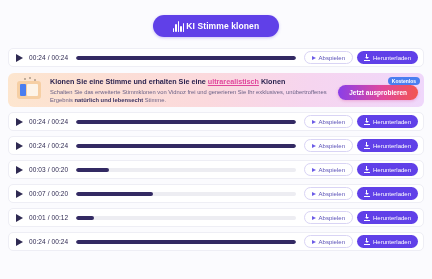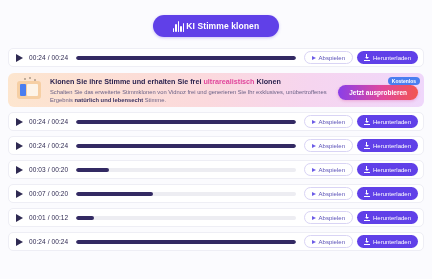--- a/index.html
+++ b/index.html
@@ -201,21 +201,21 @@
   .art-dot.d3 { left: 19px; top: 2px; }
 
   .promo-text { flex: 1 1 auto; min-width: 0; padding-right: 4px; }
   .promo-head {
     font-size: 7.2px;
     font-weight: bold;
     color: #2c2450;
     line-height: 10px;
     white-space: nowrap;
   }
-  .promo-head .hl { color: #e0479c; }
+  .promo-head .hl { color: #e0479c; text-decoration: underline; }
   .promo-body {
     font-size: 5.8px;
     color: #6a6186;
     line-height: 8px;
     margin-top: 1px;
   }
   .promo-body .b { font-weight: bold; color: #3b3363; }
 
   .promo-cta-wrap { position: relative; flex: 0 0 auto; padding-top: 4px; }
   .promo-badge {
@@ -290,21 +290,21 @@
     <div class="promo">
       <div class="promo-art">
         <span class="art-dot d1"></span>
           <span class="art-dot d2"></span>
           <span class="art-dot d3"></span>
         <span class="art-card"></span>
         <span class="art-blue"></span>
         <span class="art-white"></span>
       </div>
       <div class="promo-text">
-        <div class="promo-head"><span>Klonen Sie ihre Stimme und erhalten Sie frei </span><span class="hl">ultrarealistisch</span><span> Klonen</span></div>
+        <div class="promo-head"><span>Klonen Sie eine Stimme und erhalten Sie eine </span><span class="hl">ultrarealistisch</span><span> Klonen</span></div>
         <div class="promo-body"><span>Schalten Sie das erweiterte Stimmklonen von Vidnoz frei und generieren Sie Ihr exklusives, unübertroffenes Ergebnis</span> <span class="b">natürlich und lebensecht</span><span> Stimme.</span></div>
       </div>
       <div class="promo-cta-wrap">
         <span class="promo-badge">Kostenlos</span>
         <button class="promo-cta">Jetzt ausprobieren</button>
       </div>
     </div>
 
     <div class="audio-row">
       <span class="play-tri"></span>

